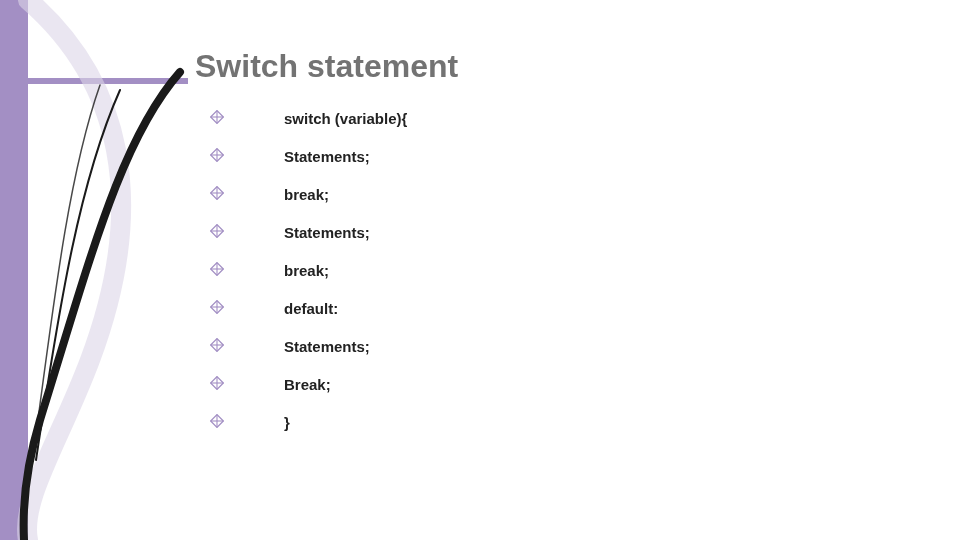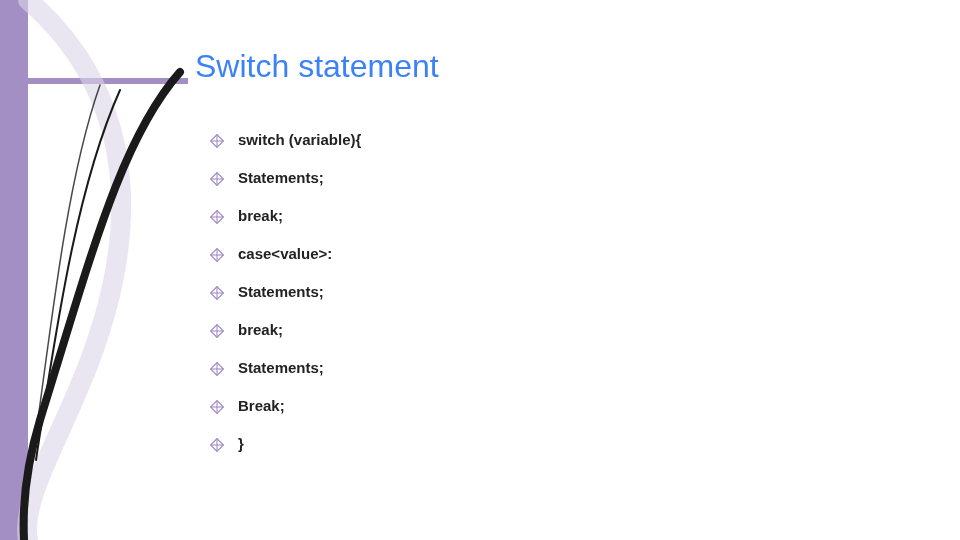--- a/index.html
+++ b/index.html
@@ -22,34 +22,35 @@
     height: 540px;
     pointer-events: none;
   }
 
   
   .title {
     position: absolute;
     left: 195px;
     top: 48px;
     font-size: 32px;
-    font-weight: 400;
-    color: #3b82f6;
+    font-weight: 700;
+    color: #737373;
   }
 
   
   .bullets {
     position: absolute;
     left: 210px;
     top: 110px;
   }
   .bullet-row {
     display: flex;
-    align-items: flex-end;
+    align-items: flex-start;
     height: 38px;
+    gap: 46px;
   }
   .bullet-icon {
     width: 14px;
     height: 14px;
     flex: 0 0 14px;
     margin-right: 14px;
     position: relative;
   }
   .bullet-icon svg {
     display: block;
@@ -122,45 +123,45 @@
   <div class="bullet-row">
     <span class="bullet-icon">
       <svg width="14" height="14" viewBox="0 0 14 14">
           <g transform="translate(7,7) rotate(45)">
             <rect x="-4.5" y="-4.5" width="9" height="9" fill="none" stroke="#a38fc4" stroke-width="1.3"></rect>
             <line x1="-4.5" y1="-4.5" x2="4.5" y2="4.5" stroke="#a38fc4" stroke-width="1.1"></line>
             <line x1="4.5" y1="-4.5" x2="-4.5" y2="4.5" stroke="#a38fc4" stroke-width="1.1"></line>
           </g>
         </svg>
     </span>
-    <span class="bullet-text">case&lt;value&gt;:</span>
-  </div>
-  <div class="bullet-row">
-    <span class="bullet-icon">
-      <svg width="14" height="14" viewBox="0 0 14 14">
-          <g transform="translate(7,7) rotate(45)">
-            <rect x="-4.5" y="-4.5" width="9" height="9" fill="none" stroke="#a38fc4" stroke-width="1.3"></rect>
-            <line x1="-4.5" y1="-4.5" x2="4.5" y2="4.5" stroke="#a38fc4" stroke-width="1.1"></line>
-            <line x1="4.5" y1="-4.5" x2="-4.5" y2="4.5" stroke="#a38fc4" stroke-width="1.1"></line>
-          </g>
-        </svg>
-    </span>
     <span class="bullet-text">Statements;</span>
   </div>
   <div class="bullet-row">
     <span class="bullet-icon">
       <svg width="14" height="14" viewBox="0 0 14 14">
           <g transform="translate(7,7) rotate(45)">
             <rect x="-4.5" y="-4.5" width="9" height="9" fill="none" stroke="#a38fc4" stroke-width="1.3"></rect>
             <line x1="-4.5" y1="-4.5" x2="4.5" y2="4.5" stroke="#a38fc4" stroke-width="1.1"></line>
             <line x1="4.5" y1="-4.5" x2="-4.5" y2="4.5" stroke="#a38fc4" stroke-width="1.1"></line>
           </g>
         </svg>
     </span>
     <span class="bullet-text">break;</span>
+  </div>
+  <div class="bullet-row">
+    <span class="bullet-icon">
+      <svg width="14" height="14" viewBox="0 0 14 14">
+          <g transform="translate(7,7) rotate(45)">
+            <rect x="-4.5" y="-4.5" width="9" height="9" fill="none" stroke="#a38fc4" stroke-width="1.3"></rect>
+            <line x1="-4.5" y1="-4.5" x2="4.5" y2="4.5" stroke="#a38fc4" stroke-width="1.1"></line>
+            <line x1="4.5" y1="-4.5" x2="-4.5" y2="4.5" stroke="#a38fc4" stroke-width="1.1"></line>
+          </g>
+        </svg>
+    </span>
+    <span class="bullet-text">default:</span>
   </div>
   <div class="bullet-row">
     <span class="bullet-icon">
       <svg width="14" height="14" viewBox="0 0 14 14">
           <g transform="translate(7,7) rotate(45)">
             <rect x="-4.5" y="-4.5" width="9" height="9" fill="none" stroke="#a38fc4" stroke-width="1.3"></rect>
             <line x1="-4.5" y1="-4.5" x2="4.5" y2="4.5" stroke="#a38fc4" stroke-width="1.1"></line>
             <line x1="4.5" y1="-4.5" x2="-4.5" y2="4.5" stroke="#a38fc4" stroke-width="1.1"></line>
           </g>
         </svg>

